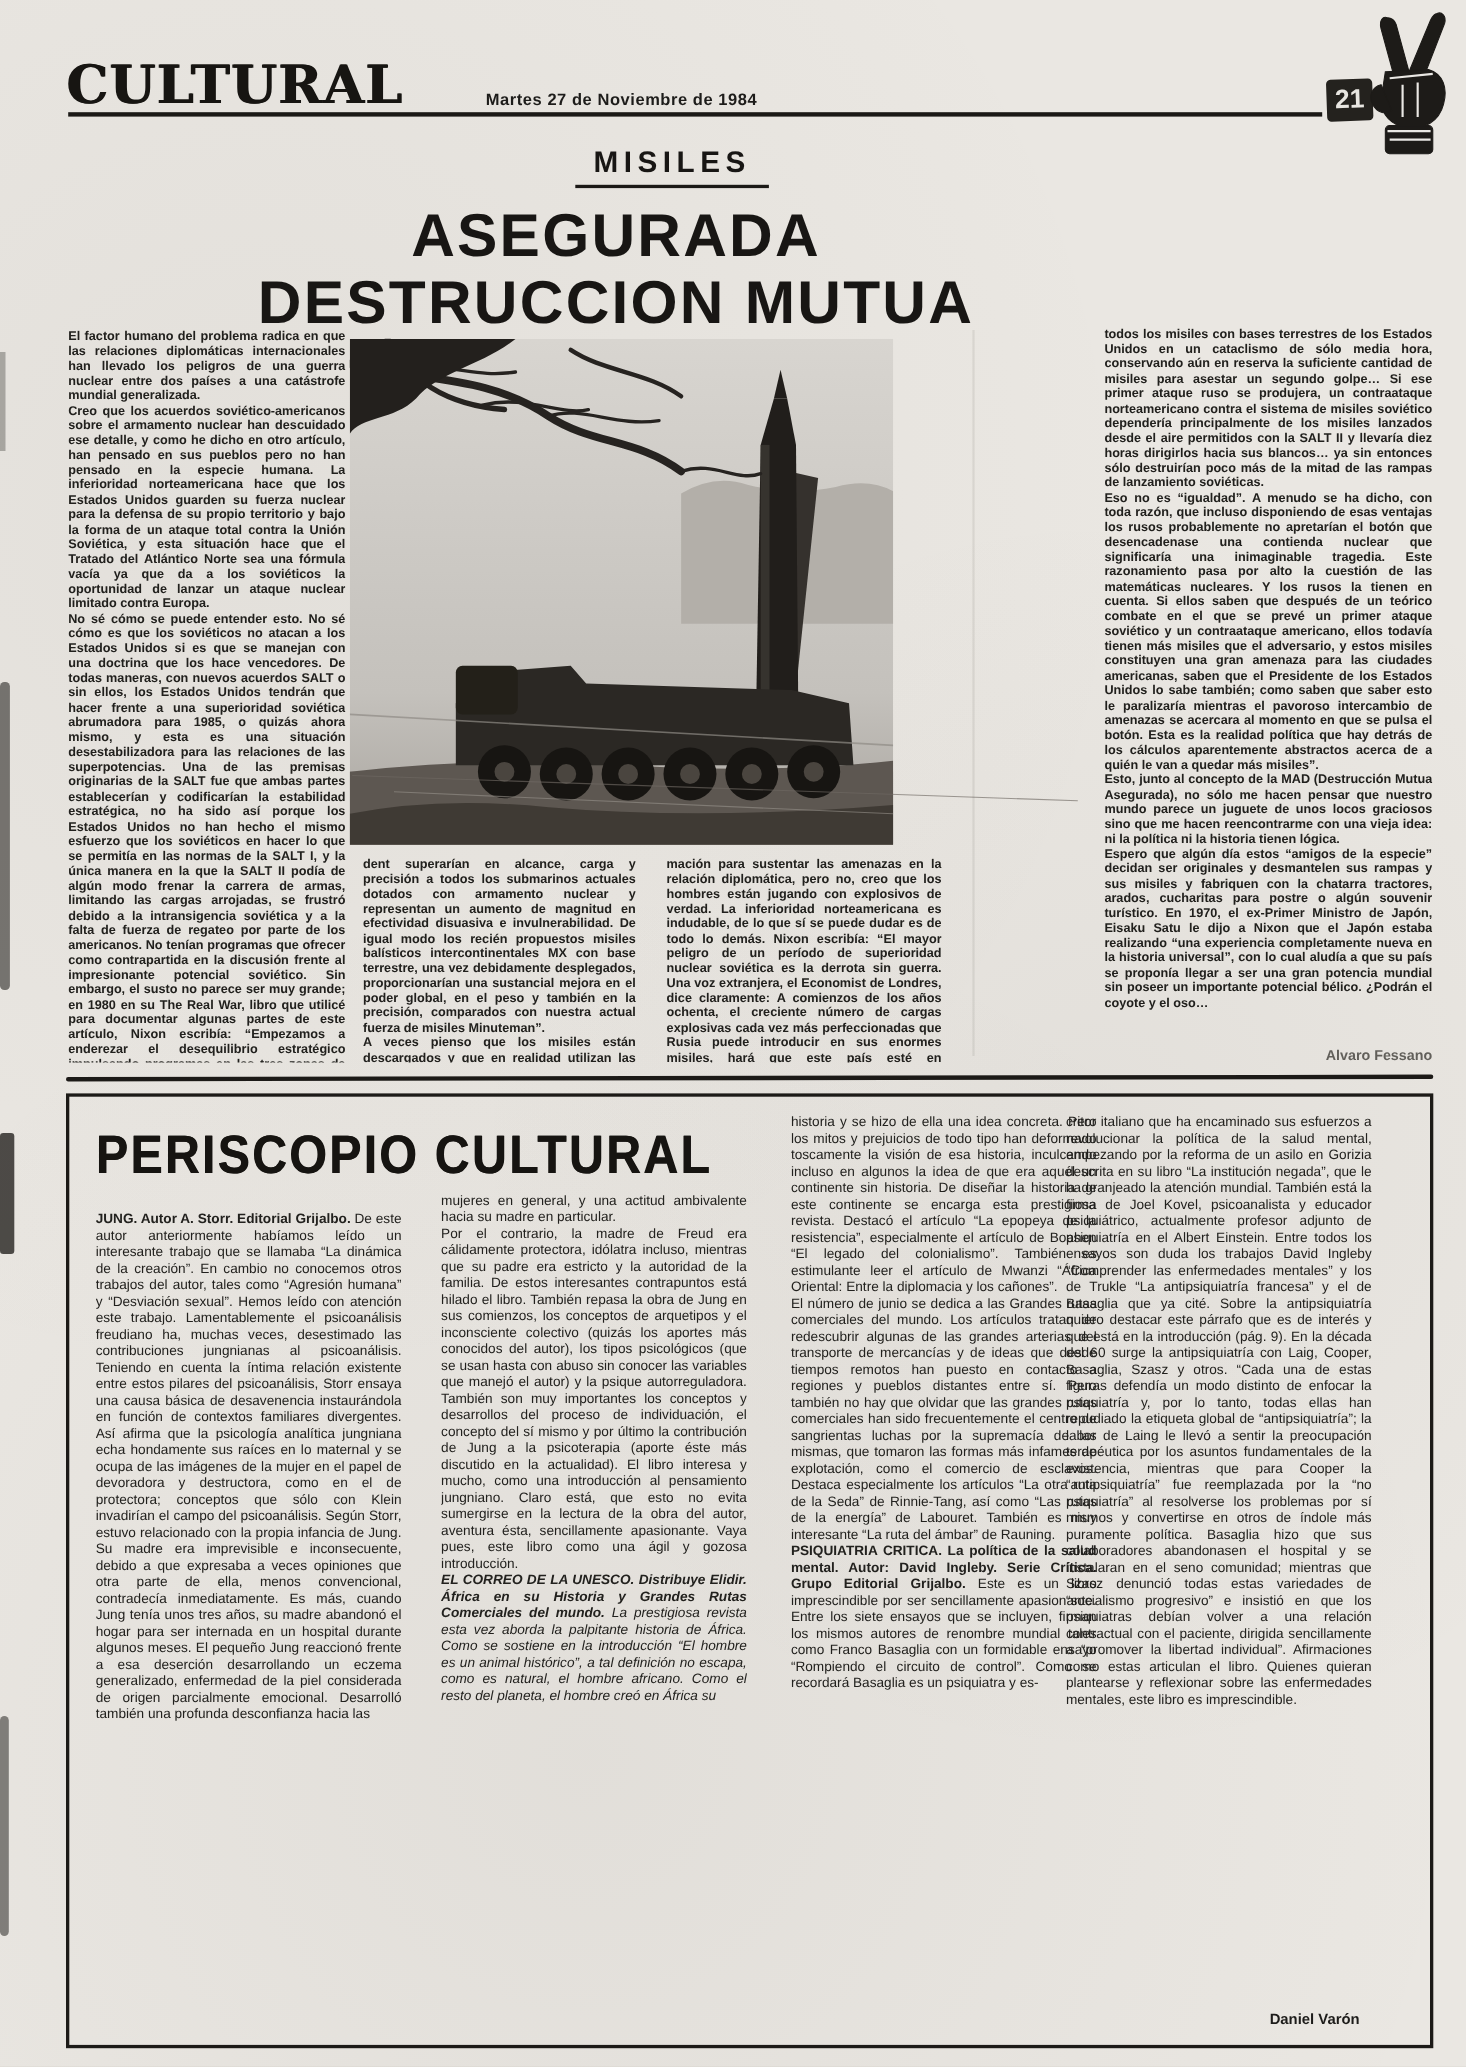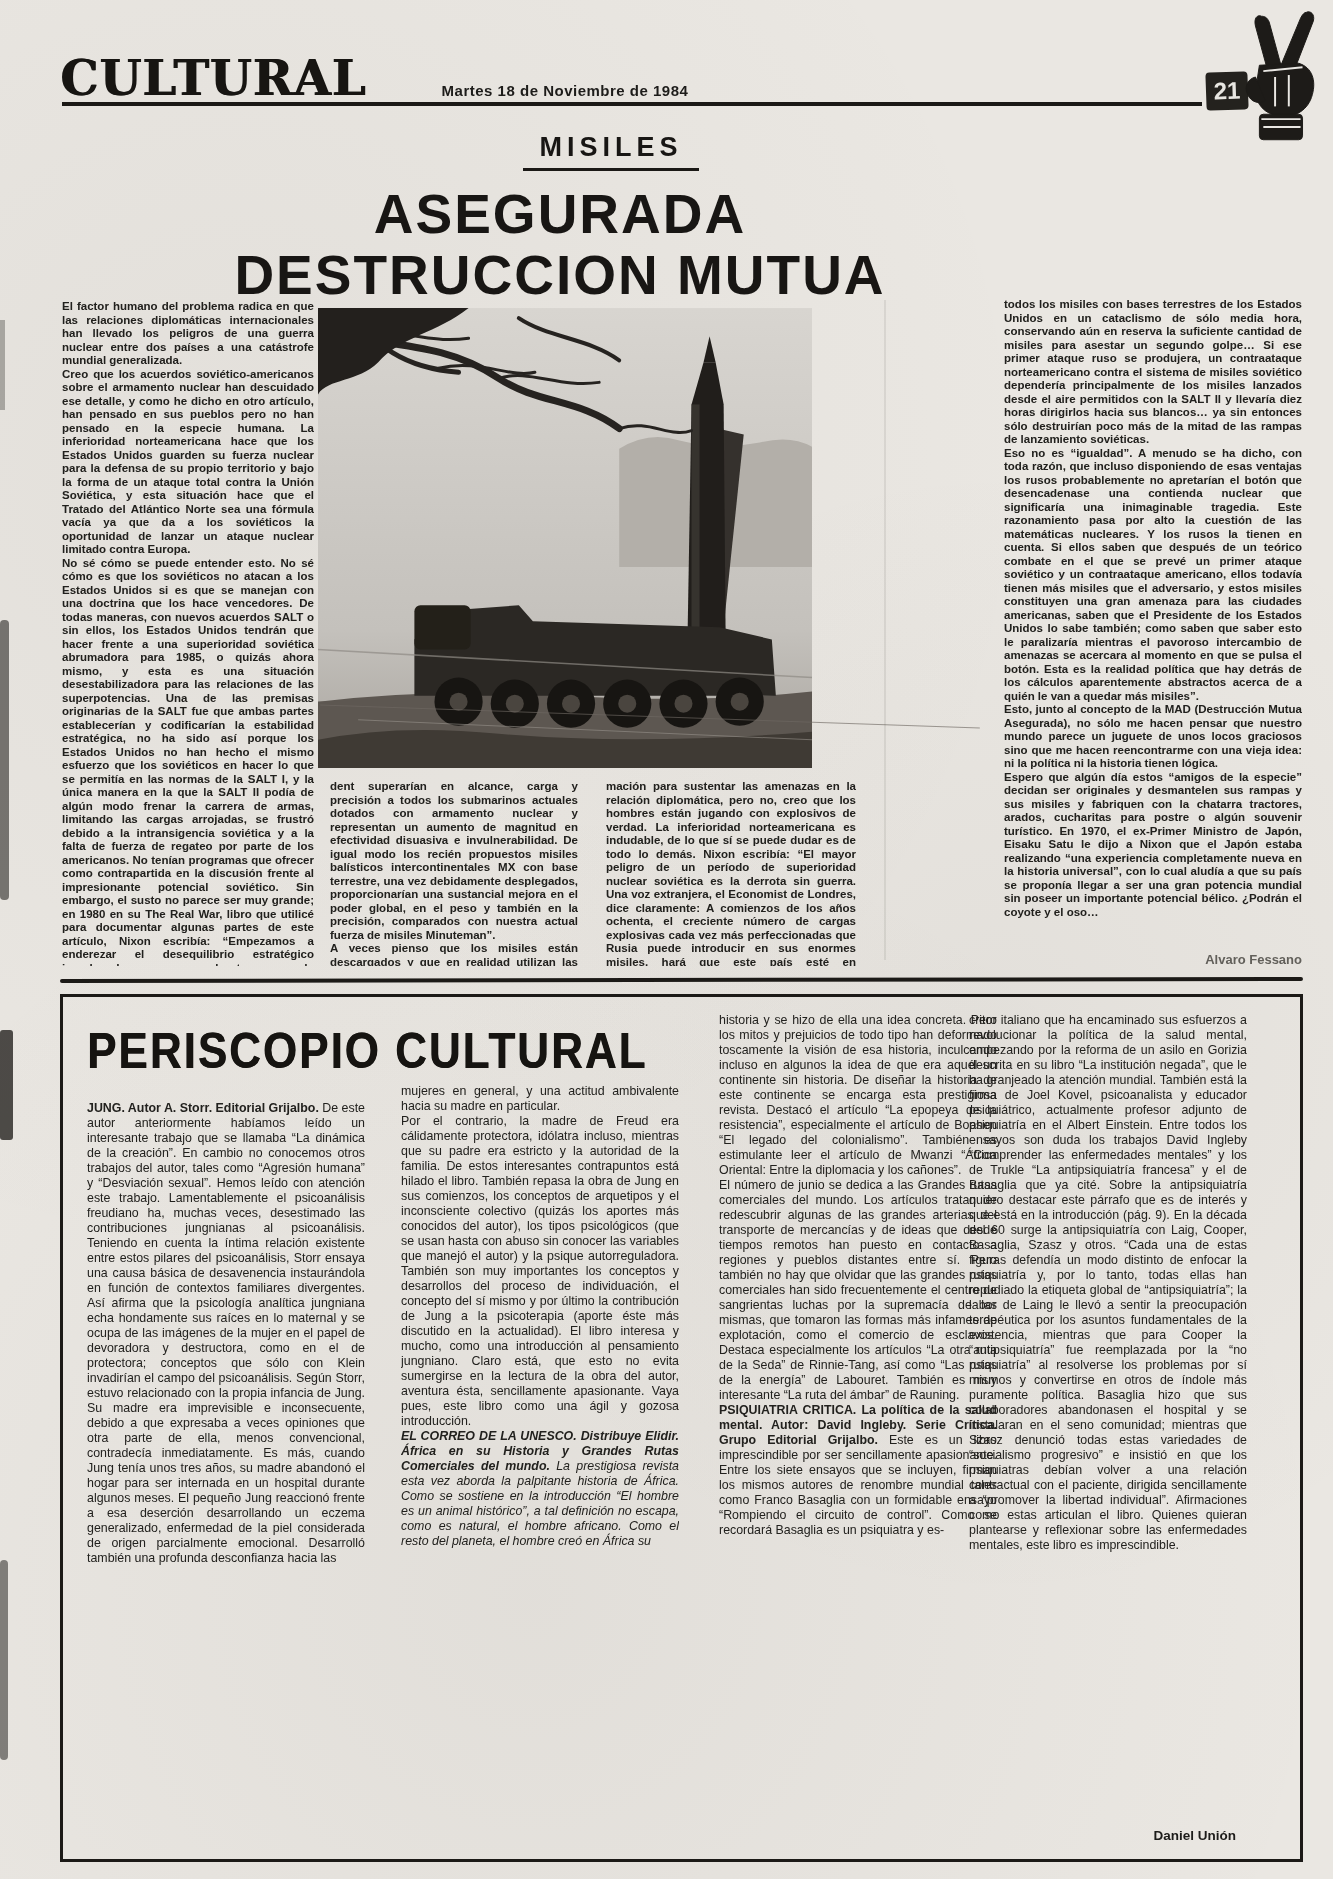--- a/index.html
+++ b/index.html
@@ -79,21 +79,21 @@
 
 <div class="page">
 
   <div class="smudge s1"></div>
   <div class="smudge s2"></div>
   <div class="smudge s3"></div>
   <div class="smudge s4"></div>
 
   <div class="masthead">CULTURAL</div>
   <div class="header-rule"></div>
-  <div class="issue-date">Martes 18 de Noviembre de 1984</div>
+  <div class="issue-date">Martes 27 de Noviembre de 1984</div>
   <div class="page-number">21</div>
 
   <svg class="hand" viewBox="0 0 100 140">
     <g fill="#1d1b18" stroke="#1d1b18" stroke-width="1">
       <path d="M32 8 C28 6 24 10 26 18 L38 62 L52 58 L40 14 C38 9 35 8 32 8 Z"></path>
       <path d="M78 4 C82 2 87 6 85 13 L66 62 L52 58 L72 10 C74 6 76 4 78 4 Z"></path>
       <path d="M30 58 L70 56 C84 60 88 74 84 88 C80 104 66 112 50 110 C36 108 26 98 26 84 Z"></path>
       <path d="M26 70 C18 72 14 80 18 88 C22 96 30 98 36 94 Z"></path>
       <rect x="30" y="108" width="44" height="26" rx="4"></rect>
     </g>
@@ -192,16 +192,16 @@
     <div class="ccol ccol2"><span>mujeres en general, y una actitud ambivalente hacia su madre en particular.
 Por el contrario, la madre de Freud era cálidamente protectora, idólatra incluso, mientras que su padre era estricto y la autoridad de la familia. De estos interesantes contrapuntos está hilado el libro. También repasa la obra de Jung en sus comienzos, los conceptos de arquetipos y el inconsciente colectivo (quizás los aportes más conocidos del autor), los tipos psicológicos (que se usan hasta con abuso sin conocer las variables que manejó el autor) y la psique autorreguladora. También son muy importantes los conceptos y desarrollos del proceso de individuación, el concepto del sí mismo y por último la contribución de Jung a la psicoterapia (aporte éste más discutido en la actualidad). El libro interesa y mucho, como una introducción al pensamiento jungniano. Claro está, que esto no evita sumergirse en la lectura de la obra del autor, aventura ésta, sencillamente apasionante. Vaya pues, este libro como una ágil y gozosa introducción.
 </span><span class="lead italic">EL CORREO DE LA UNESCO. Distribuye Elidir. África en su Historia y Grandes Rutas Comerciales del mundo. </span><span class="italic">La prestigiosa revista esta vez aborda la palpitante historia de África. Como se sostiene en la introducción “El hombre es un animal histórico”, a tal definición no escapa, como es natural, el hombre africano. Como el resto del planeta, el hombre creó en África su</span></div>
 
     <div class="ccol ccol3"><span>historia y se hizo de ella una idea concreta. Pero los mitos y prejuicios de todo tipo han deformado toscamente la visión de esa historia, inculcando incluso en algunos la idea de que era aquél un continente sin historia. De diseñar la historia de este continente se encarga esta prestigiosa revista. Destacó el artículo “La epopeya de la resistencia”, especialmente el artículo de Boahen “El legado del colonialismo”. También es estimulante leer el artículo de Mwanzi “África Oriental: Entre la diplomacia y los cañones”.
 El número de junio se dedica a las Grandes rutas comerciales del mundo. Los artículos tratan de redescubrir algunas de las grandes arterias del transporte de mercancías y de ideas que desde tiempos remotos han puesto en contacto a regiones y pueblos distantes entre sí. Pero también no hay que olvidar que las grandes rutas comerciales han sido frecuentemente el centro de sangrientas luchas por la supremacía de las mismas, que tomaron las formas más infames de explotación, como el comercio de esclavos. Destaca especialmente los artículos “La otra ruta de la Seda” de Rinnie-Tang, así como “Las rutas de la energía” de Labouret. También es muy interesante “La ruta del ámbar” de Rauning.
 </span><span class="lead">PSIQUIATRIA CRITICA. La política de la salud mental. Autor: David Ingleby. Serie Crítica. Grupo Editorial Grijalbo. </span><span>Este es un libro imprescindible por ser sencillamente apasionante. Entre los siete ensayos que se incluyen, firman los mismos autores de renombre mundial tales como Franco Basaglia con un formidable ensayo “Rompiendo el circuito de control”. Como se recordará Basaglia es un psiquiatra y es-</span></div>
 
     <div class="ccol ccol4"><span>critor italiano que ha encaminado sus esfuerzos a revolucionar la política de la salud mental, empezando por la reforma de un asilo en Gorizia descrita en su libro “La institución negada”, que le ha granjeado la atención mundial. También está la firma de Joel Kovel, psicoanalista y educador psiquiátrico, actualmente profesor adjunto de psiquiatría en el Albert Einstein. Entre todos los ensayos son duda los trabajos David Ingleby “Comprender las enfermedades mentales” y los de Trukle “La antipsiquiatría francesa” y el de Basaglia que ya cité. Sobre la antipsiquiatría quiero destacar este párrafo que es de interés y que está en la introducción (pág. 9). En la década del 60 surge la antipsiquiatría con Laig, Cooper, Basaglia, Szasz y otros. “Cada una de estas figuras defendía un modo distinto de enfocar la psiquiatría y, por lo tanto, todas ellas han repudiado la etiqueta global de “antipsiquiatría”; la labor de Laing le llevó a sentir la preocupación terapéutica por los asuntos fundamentales de la existencia, mientras que para Cooper la “antipsiquiatría” fue reemplazada por la “no psiquiatría” al resolverse los problemas por sí mismos y convertirse en otros de índole más puramente política. Basaglia hizo que sus colaboradores abandonasen el hospital y se instalaran en el seno comunidad; mientras que Szasz denunció todas estas variedades de “socialismo progresivo” e insistió en que los psiquiatras debían volver a una relación contractual con el paciente, dirigida sencillamente a “promover la libertad individual”. Afirmaciones como estas articulan el libro. Quienes quieran plantearse y reflexionar sobre las enfermedades mentales, este libro es imprescindible.</span></div>
 
-    <div class="byline-cultural">Daniel Unión</div>
+    <div class="byline-cultural">Daniel Varón</div>
   </section>
 
 </div>
 
 </body></html>

